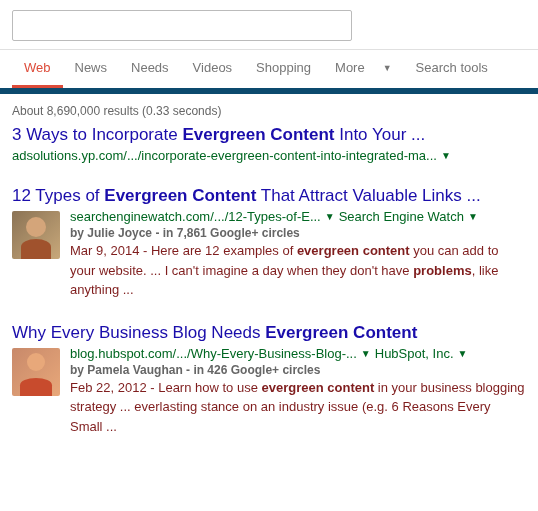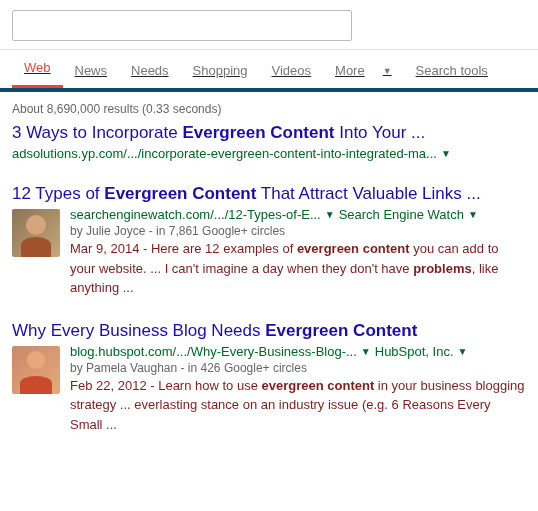--- a/index.html
+++ b/index.html
@@ -23,24 +23,23 @@
       font-size: 15px;
       border: 1px solid #bbb;
       border-radius: 2px;
       outline: none;
       color: #222;
     }
 
     
     .nav-tabs {
       display: flex;
-      align-items: flex-end;
+      align-items: flex-start;
       padding: 0 12px;
-      border-bottom: 4px solid #0c4a6e;
-      text-decoration: underline;
+      border-bottom: 6px solid #0c4a6e;
     }
     .nav-tab {
       padding: 10px 12px;
       font-size: 13px;
       color: #777;
       cursor: pointer;
       text-decoration: none;
       display: inline-block;
       position: relative;
     }
@@ -185,40 +184,41 @@
       background: #e8a87a;
       border-radius: 50%;
     }
     .result-content {
       flex: 1;
     }
     .result-byline {
       color: #666;
       font-size: 12px;
       margin: 1px 0;
+      font-weight: bold;
     }
     .result-date-snippet {
       color: #7f1d1d;
       font-size: 13px;
       line-height: 1.5;
     }
   </style>
 </head>
 <body>
 
 <div class="search-bar-container">
   <input type="text" class="search-input" style="">
 </div>
 
 <div class="nav-tabs">
   <a class="nav-tab active">Web</a>
   <a class="nav-tab">News</a>
   <a class="nav-tab">Needs</a>
+  <a class="nav-tab">Videos</a>
   <a class="nav-tab">Shopping</a>
-  <a class="nav-tab">Videos</a>
   <a class="nav-tab nav-tab-more">
     <span>More</span>
     <span class="dropdown-arrow">▼</span>
   </a>
   <a class="nav-tab">Search tools</a>
 </div>
 
 <div class="results-info">
   <span>About 8,690,000 results (0.33 seconds)</span>
 </div>

